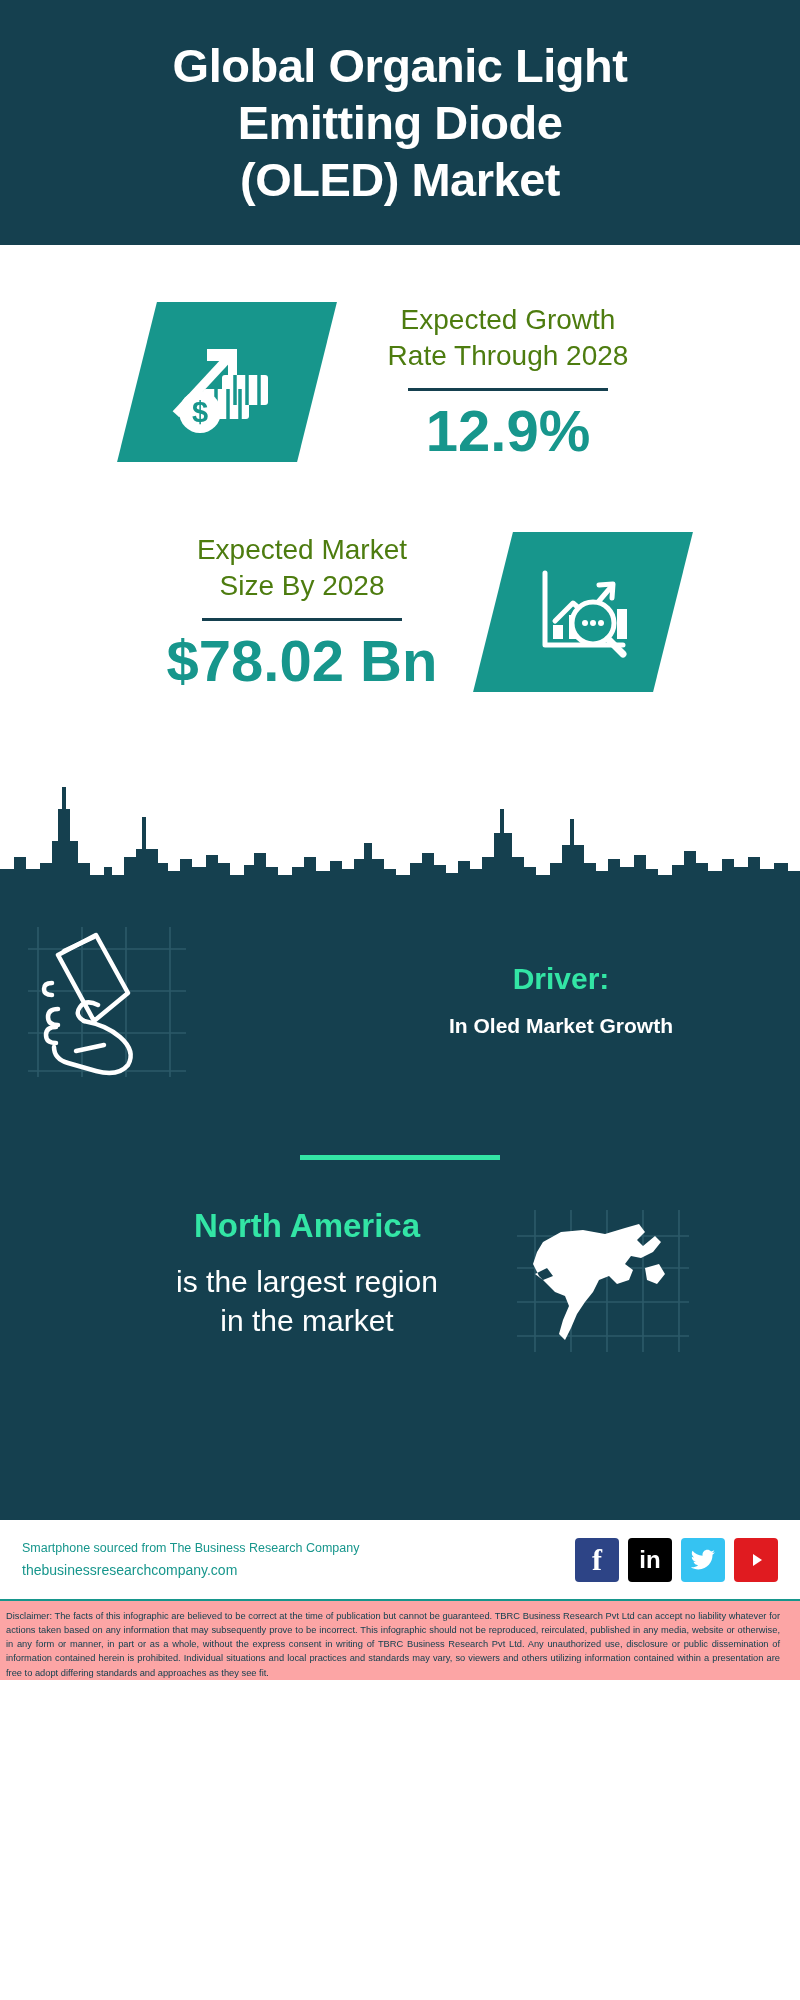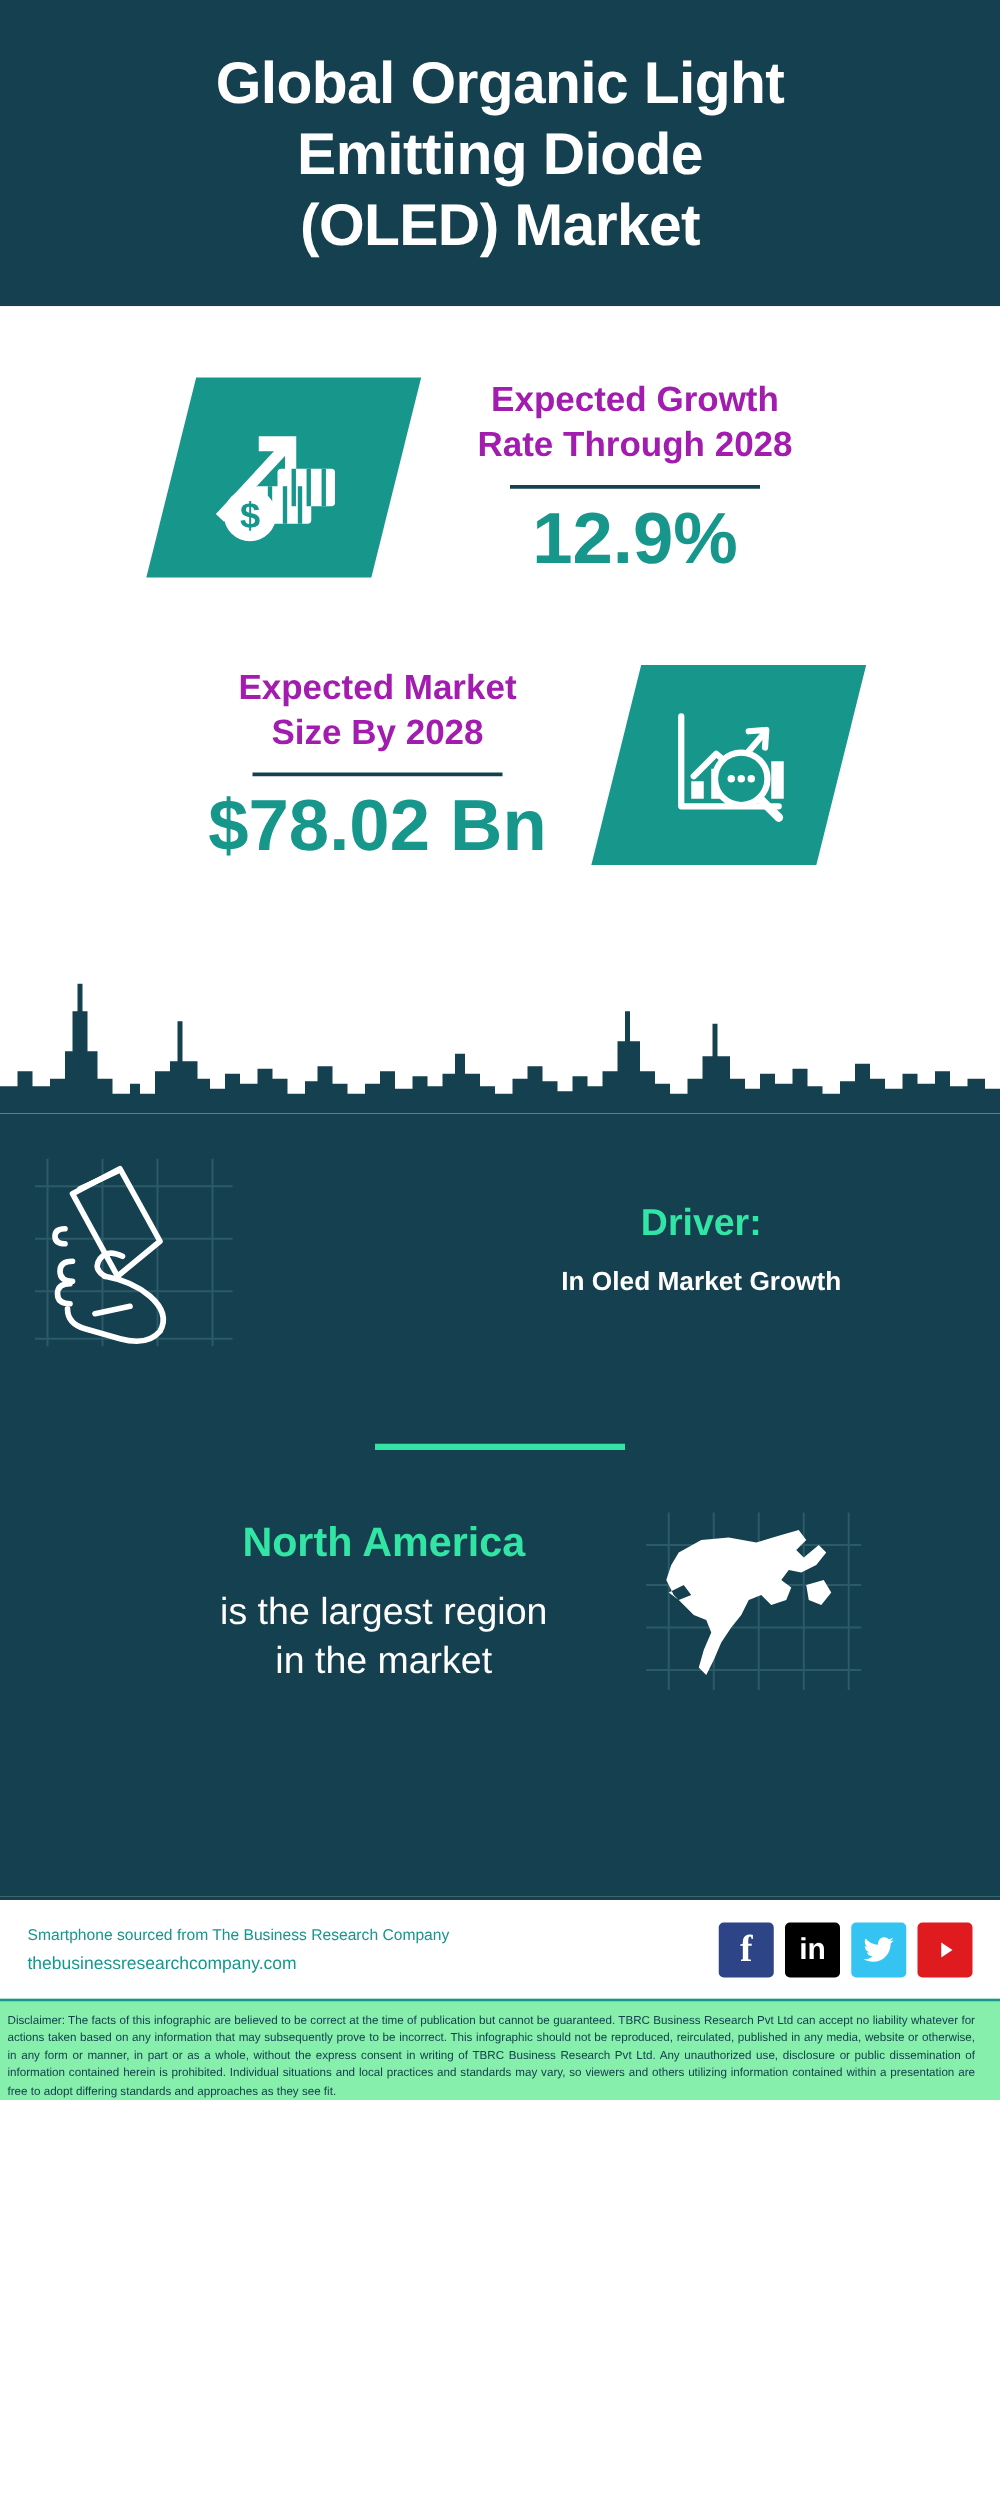--- a/index.html
+++ b/index.html
@@ -57,23 +57,23 @@
     flex:0 0 auto;
   }
   .icon-box > svg { transform:skewX(14deg); }
 
   .stat-text {
     width:330px;
     text-align:center;
     padding:0 6px;
   }
   .stat-label {
-    color:#a21caf;
+    color:#4d7c0f;
     font-size:28px;
-    font-weight:bold;
+    font-weight:normal;
     line-height:1.28;
   }
   .stat-rule {
     width:200px;
     height:3px;
     background:#15404f;
     margin:14px auto 10px auto;
   }
   .stat-value {
     color:#17968c;
@@ -123,21 +123,20 @@
   }
 
   .mint-rule {
     width:200px; height:5px;
     background:#33e5a5;
     margin:74px auto 0 auto;
   }
 
   .region-block {
     display:flex;
-    align-items:center;
     justify-content:center;
     padding:46px 20px 0 20px;
   }
   .region-text { width:400px; text-align:center; }
   .region-name {
     color:#33e5a5;
     font-size:33px;
     font-weight:bold;
     line-height:1.2;
   }
@@ -175,21 +174,21 @@
     display:flex; align-items:center; justify-content:center;
     color:#fff; font-weight:bold;
   }
   .soc-fb { background:#2d4486; font-size:30px; font-family:"Liberation Serif", serif; }
   .soc-li { background:#000000; font-size:24px; }
   .soc-tw { background:#35c3f2; }
   .soc-yt { background:#e01b20; }
 
   
   .disclaimer {
-    background:#86efac;
+    background:#fca5a5;
     padding:8px 20px 0 6px;
     border-top:2px solid #17968c;
   }
   .disclaimer p {
     color:#15404f;
     font-size:9.3px;
     line-height:1.52;
     text-align:justify;
   }
 </style>

